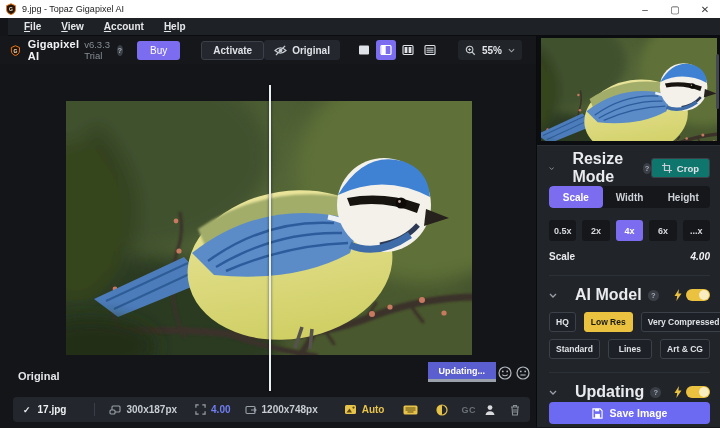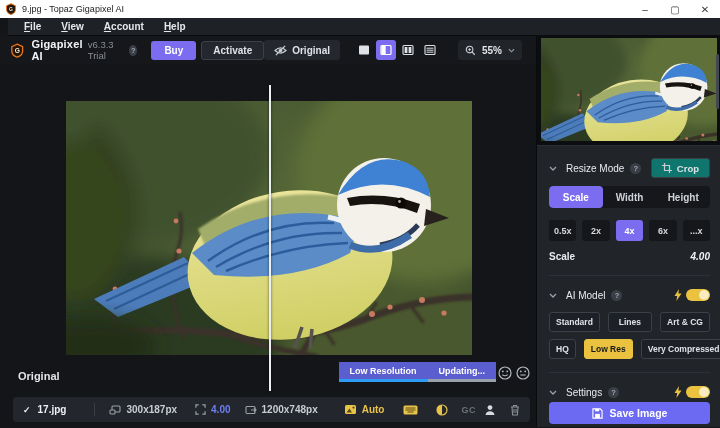--- a/index.html
+++ b/index.html
@@ -21,22 +21,22 @@
   
   .main-row { display:flex; height:391px; }
   .left-col { width:536px; display:flex; flex-direction:column; }
 
   
   .toolbar { height:28px; background:#15171b; display:flex; align-items:center; padding:0 14px 0 10px; }
   .logo { width:19px; height:19px; }
   .app-name { font-size:11px; font-weight:700; color:#f2f3f5; margin-left:7px; letter-spacing:.2px; }
   .version { font-size:9.5px; color:#878d95; margin-left:5px; }
   .help-badge { width:11px; height:11px; border-radius:50%; background:#3a3f47; color:#a3a9b1; font-size:7.5px; font-weight:700; display:flex; align-items:center; justify-content:center; margin-left:6px; }
-  .buy-btn { margin-left:14px; background:#7b6cf0; color:#fff; font-size:10px; font-weight:700; border:none; border-radius:3px; height:19px; padding:0 13px; }
-  .activate-btn { margin-left:5px; background:#24272e; color:#dfe2e6; font-size:10px; font-weight:700; border:1px solid #3b4049; border-radius:3px; height:19px; padding:0 11px; }
+  .buy-btn { margin-left:14px; background:#7b6cf0; color:#fff; font-size:10px; font-weight:400; border:none; border-radius:3px; height:19px; padding:0 13px; }
+  .activate-btn { margin-left:21px; background:#24272e; color:#dfe2e6; font-size:10px; font-weight:700; border:1px solid #3b4049; border-radius:3px; height:19px; padding:0 11px; }
   .tb-spacer { flex:1; }
   .original-btn { background:#24272e; color:#dfe2e6; font-size:10px; font-weight:700; border:none; border-radius:3px; height:20px; padding:0 10px; display:flex; align-items:center; gap:5px; }
   .view-group { display:flex; gap:2px; margin-left:14px; }
   .view-btn { width:20px; height:20px; border:none; border-radius:3px; background:transparent; display:flex; align-items:center; justify-content:center; }
   .view-btn.sel { background:#7b6cf0; }
   .zoom-group { margin-left:18px; background:#212429; border-radius:3px; height:20px; display:flex; align-items:center; padding:1px 7px; gap:6px; }
   .zoom-level { font-size:10px; color:#e3e5e9; font-weight:700; }
 
   
   .canvas { flex:1; position:relative; background:#131519; overflow:hidden; }
@@ -63,21 +63,21 @@
   .st-icon { display:flex; align-items:center; }
   .gap26 { width:26px; } .gap14 { width:14px; } .gap18 { width:18px; }
 
   
   .right-panel { width:184px; background:#212429; border-left:1px solid #0a0b0d; display:flex; flex-direction:column; position:relative; }
   .thumb-wrap { height:110px; background:#0c0d10; padding:2px 3px 4px 4px; border-bottom:1px solid #2c3037; }
   .thumb-wrap svg { display:block; width:100%; height:100%; }
   .panel-body { flex:1; display:flex; flex-direction:column; padding:0 10px 0 12px; }
   .sec-header { display:flex; align-items:center; height:20px; }
   .sec-header.rm { margin-top:12px; }
-  .sec-title { font-size:10px; font-weight:400; color:#e9ebee; margin-left:9px; }
+  .sec-title { font-size:16px; font-weight:700; color:#e9ebee; margin-left:18px; }
   .sec-help { width:11px; height:11px; border-radius:50%; background:#3a3f47; color:#a3a9b1; font-size:7.5px; font-weight:700; display:flex; align-items:center; justify-content:center; margin-left:6px; }
   .crop-btn { margin-left:auto; background:#0f766e; border:1px solid #3b4049; border-radius:3px; color:#dfe2e6; font-size:9.5px; font-weight:700; height:20px; padding:0 10px; display:flex; align-items:center; gap:5px; }
   .segmented { margin-top:8px; height:22px; background:#15171b; border-radius:4px; display:flex; overflow:hidden; }
   .seg-cell { flex:1; border:none; background:transparent; color:#cfd3d9; font-size:10px; font-weight:700; }
   .seg-cell.sel { background:#7b6cf0; color:#fff; border-radius:4px; }
   .factors { margin-top:12px; display:flex; gap:6px; }
   .factor-btn { flex:1; height:21px; border:none; border-radius:3px; background:#15171b; color:#d6d9de; font-size:9px; font-weight:700; }
   .factor-btn.sel { background:#7b6cf0; color:#fff; }
   .scale-row { margin-top:10px; display:flex; align-items:center; }
   .scale-lbl { font-size:10px; font-weight:700; color:#e9ebee; }
@@ -257,24 +257,20 @@
     <div class="canvas">
       <div class="photo">
         <svg viewBox="0 0 406 254">
             <use href="#scene"></use>
           </svg>
       </div>
       <div class="split-line"></div>
       <span class="original-label">Original</span>
       <div class="badges">
         <div class="badge">
-          <span>Low Resolution</span>
-          <div class="bar" style="background:#2d9cf4"></div>
-        </div>
-        <div class="badge">
           <span>Updating...</span>
           <div class="bar" style="background:#9aa1ab"></div>
         </div>
       </div>
       <div class="emoticons">
         <svg width="14" height="14" viewBox="0 0 14 14">
           <circle cx="7" cy="7" r="6" fill="none" stroke="#b4b9c0" stroke-width="1.2"></circle>
           <circle cx="4.8" cy="5.4" r=".9" fill="#b4b9c0"></circle>
             <circle cx="9.2" cy="5.4" r=".9" fill="#b4b9c0"></circle>
           <path d="M4.3 8.6 Q7 10.8 9.7 8.6" fill="none" stroke="#b4b9c0" stroke-width="1.1"></path>
@@ -408,37 +404,37 @@
           <span class="bolt-toggle">
             <svg width="8" height="12" viewBox="0 0 8 12">
               <path d="M5 0 L0.5 7 H3.2 L2.4 12 L7.5 4.6 H4.4 Z" fill="#eac23f"></path>
               </svg>
             <span class="toggle">
                 <span class="knob"></span>
               </span>
           </span>
         </div>
         <div class="model-row">
+          <button class="model-btn m-hq">HQ</button>
+          <button class="model-btn m-lowres sel">Low Res</button>
+          <button class="model-btn m-vc">Very Compressed</button>
+        </div>
+        <div class="model-row">
           <button class="model-btn m-standard">Standard</button>
           <button class="model-btn m-lines">Lines</button>
           <button class="model-btn m-artcg">Art &amp; CG</button>
         </div>
-        <div class="model-row">
-          <button class="model-btn m-hq">HQ</button>
-          <button class="model-btn m-lowres sel">Low Res</button>
-          <button class="model-btn m-vc">Very Compressed</button>
-        </div>
       </div>
 
       <div class="sec-block">
         <div class="sec-header tgl">
           <svg width="8" height="5" viewBox="0 0 8 5">
             <path d="M1 1 L4 4 L7 1" fill="none" stroke="#9aa0a8" stroke-width="1.3"></path>
             </svg>
-          <span class="sec-title">Settings</span>
+          <span class="sec-title">Updating</span>
           <span class="sec-help">?</span>
           <span class="bolt-toggle">
             <svg width="8" height="12" viewBox="0 0 8 12">
               <path d="M5 0 L0.5 7 H3.2 L2.4 12 L7.5 4.6 H4.4 Z" fill="#eac23f"></path>
               </svg>
             <span class="toggle">
                 <span class="knob"></span>
               </span>
           </span>
         </div>

